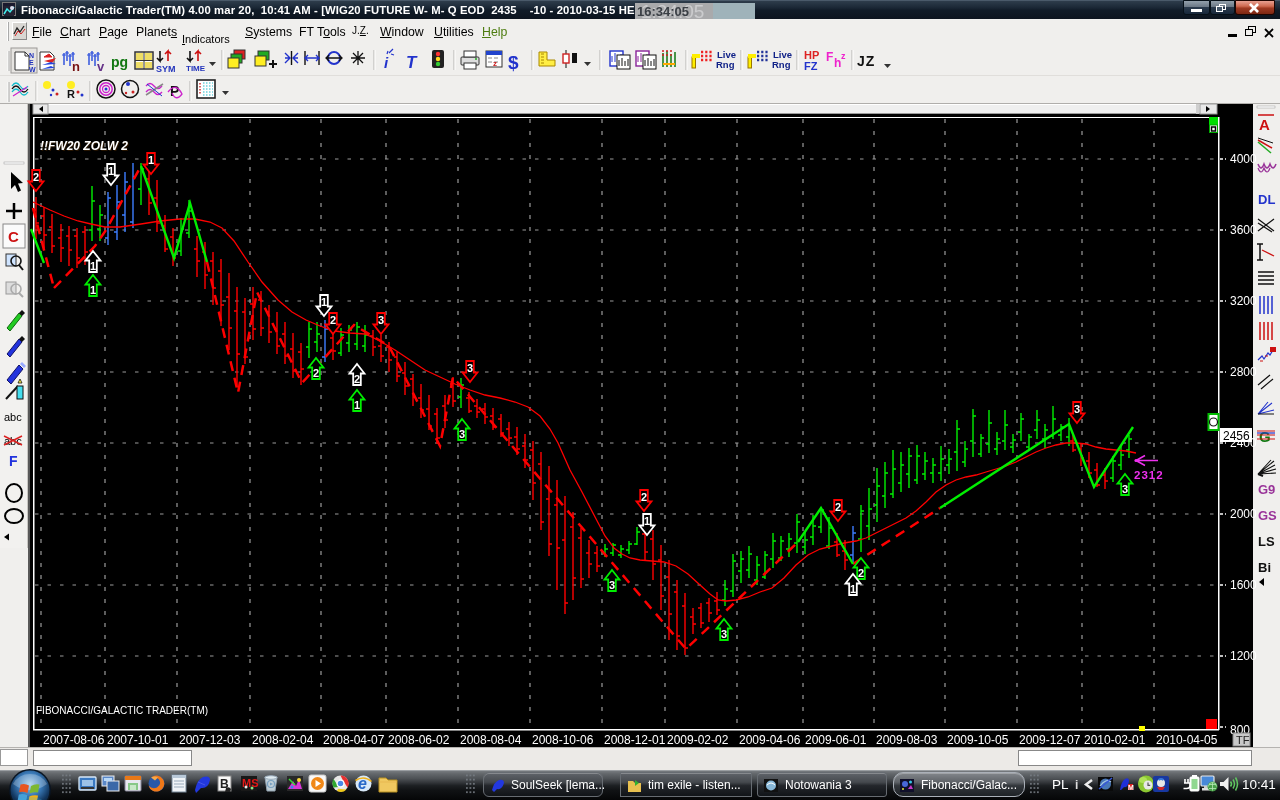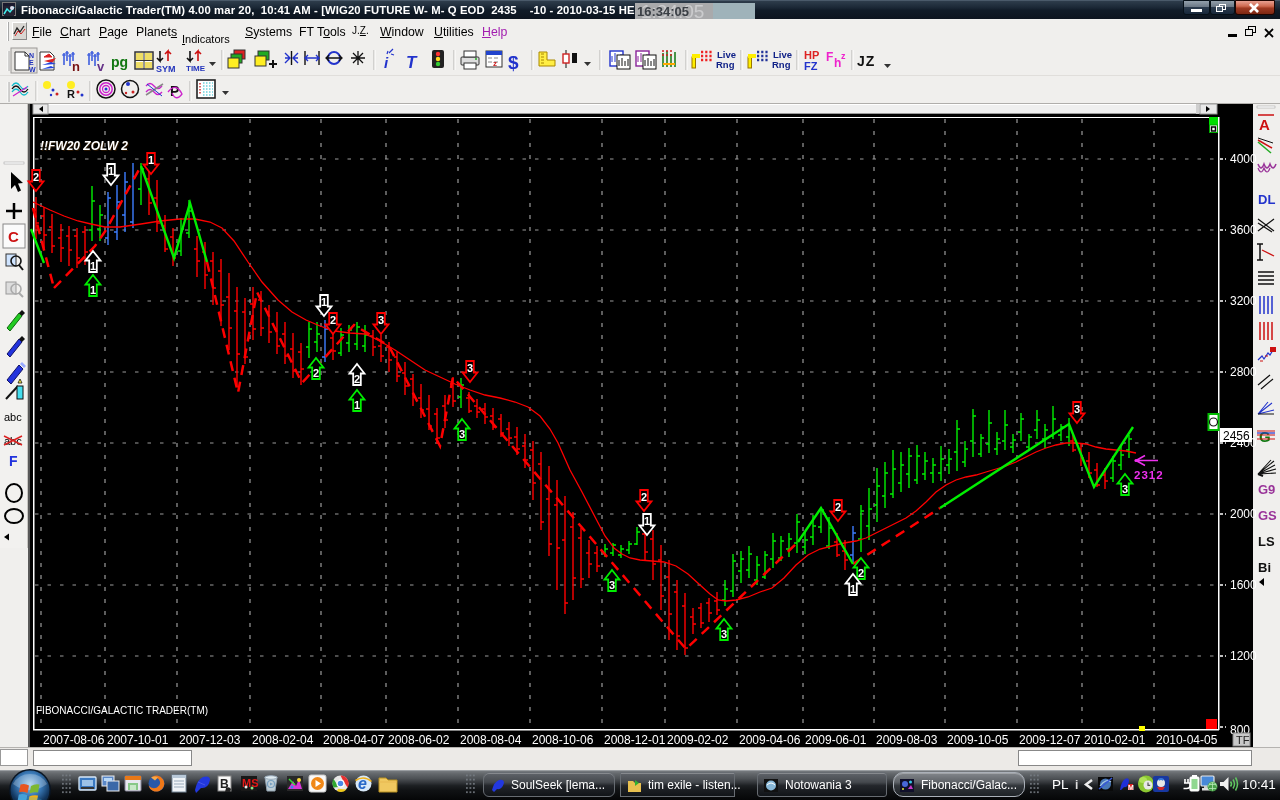--- a/index.html
+++ b/index.html
@@ -44,21 +44,21 @@
     <div class="abs" style="left:32px;top:6px;font-size:12.3px;color:#000"><u>F</u>ile</div>
     <div class="abs" style="left:60px;top:6px;font-size:12.3px;color:#000"><u>C</u>hart</div>
     <div class="abs" style="left:99px;top:6px;font-size:12.3px;color:#000"><u>P</u>age</div>
     <div class="abs" style="left:136px;top:6px;font-size:12.3px;color:#000">Planet<u>s</u></div>
     <div class="abs" style="left:182px;top:14px;font-size:11px;color:#000"><u>I</u>ndicators</div>
     <div class="abs" style="left:245px;top:6px;font-size:12.3px;color:#000"><u>S</u>ystems</div>
     <div class="abs" style="left:299px;top:6px;font-size:12.3px;color:#000">FT T<u>o</u>ols</div>
     <div class="abs" style="left:352px;top:6px;font-size:10px;color:#000">J.<u>Z</u>.</div>
     <div class="abs" style="left:380px;top:6px;font-size:12.3px;color:#000"><u>W</u>indow</div>
     <div class="abs" style="left:434px;top:6px;font-size:12.3px;color:#000"><u>U</u>tilities</div>
-    <div class="abs" style="left:482px;top:6px;font-size:12.3px;color:#a21caf"><u>H</u>elp</div>
+    <div class="abs" style="left:482px;top:6px;font-size:12.3px;color:#4d7c0f"><u>H</u>elp</div>
     <div class="abs" style="left:1228px;top:8px;width:11px;height:9px">
       <div style="margin-top:7px;width:9px;height:2.5px;background:#000"></div>
     </div>
 <div class="abs" style="left:1245px;top:7px;width:12px;height:11px">
   <div class="abs" style="left:3px;top:0;width:8px;height:7px;border:1.5px solid #000;background:#f0efed"></div>
   <div class="abs" style="left:0;top:3px;width:8px;height:7px;border:1.5px solid #000;background:#f0efed"></div>
     </div>
 <div class="abs" style="left:1264px;top:7px"><svg width="12" height="12">
         <path d="M1 1 L9 9 M9 1 L1 9" stroke="#000" stroke-width="1.8"></path>
       </svg></div>
@@ -675,27 +675,27 @@
     <rect x="406.0" y="10.9" width="1.8" height="1.8" fill="#777d84" opacity="0.85"></rect>
     <rect x="409.5" y="10.9" width="1.8" height="1.8" fill="#777d84" opacity="0.85"></rect>
     <rect x="413.0" y="10.9" width="1.8" height="1.8" fill="#777d84" opacity="0.85"></rect>
     <rect x="406.0" y="15.100000000000001" width="1.8" height="1.8" fill="#777d84" opacity="0.85"></rect>
     <rect x="409.5" y="15.100000000000001" width="1.8" height="1.8" fill="#777d84" opacity="0.85"></rect>
     <rect x="413.0" y="15.100000000000001" width="1.8" height="1.8" fill="#777d84" opacity="0.85"></rect>
     <rect x="406.0" y="19.3" width="1.8" height="1.8" fill="#777d84" opacity="0.85"></rect>
     <rect x="409.5" y="19.3" width="1.8" height="1.8" fill="#777d84" opacity="0.85"></rect>
     <rect x="413.0" y="19.3" width="1.8" height="1.8" fill="#777d84" opacity="0.85"></rect>
   </svg>
-<div class="abs" style="left:483px;top:772px;width:132px;height:25px;background:linear-gradient(to bottom,#60646a 0%,#45494e 40%,#23262b 55%,#111418 100%);border:1px solid #676c72;border-radius:6px;box-shadow:inset 0 1px 0 rgba(255,255,255,0.25)">
+<div class="abs" style="left:483px;top:772px;width:120px;height:25px;background:linear-gradient(to bottom,#60646a 0%,#45494e 40%,#23262b 55%,#111418 100%);border:1px solid #676c72;border-radius:6px;box-shadow:inset 0 1px 0 rgba(255,255,255,0.25)">
     <svg class="abs" style="left:5px;top:4px" width="17" height="17">
       <path d="M3 13 q2 -8 7 -10 q5 -1 5 3 q-2 7 -7 6 l-3 3z" fill="#2238e0"></path>
     </svg>
     <div class="abs" style="left:27px;top:5px;font-size:12px;color:#fff;white-space:nowrap">SoulSeek [lema...</div>
   </div>
-<div class="abs" style="left:620px;top:772px;width:115px;height:25px;background:linear-gradient(to bottom,#60646a 0%,#45494e 40%,#23262b 55%,#111418 100%);border:1px solid #676c72;border-radius:0;box-shadow:inset 0 1px 0 rgba(255,255,255,0.25)">
+<div class="abs" style="left:620px;top:772px;width:132px;height:25px;background:linear-gradient(to bottom,#60646a 0%,#45494e 40%,#23262b 55%,#111418 100%);border:1px solid #676c72;border-radius:0;box-shadow:inset 0 1px 0 rgba(255,255,255,0.25)">
     <svg class="abs" style="left:5px;top:4px" width="17" height="17">
       <path d="M2 4 h5 l2 2 h6 v9 h-13z" fill="#e8c050"></path>
       <path d="M9 3 l4 3 -4 3z" fill="#30b030"></path>
     </svg>
     <div class="abs" style="left:27px;top:5px;font-size:12px;color:#fff;white-space:nowrap">tim exile - listen...</div>
   </div>
 <div class="abs" style="left:757px;top:772px;width:130px;height:25px;background:linear-gradient(to bottom,#60646a 0%,#45494e 40%,#23262b 55%,#111418 100%);border:1px solid #676c72;border-radius:3px;box-shadow:inset 0 1px 0 rgba(255,255,255,0.25)">
     <svg class="abs" style="left:5px;top:4px" width="17" height="17">
       <rect x="1" y="2" width="14" height="13" fill="#111"></rect>
       <circle cx="8" cy="8.5" r="5" fill="#88b8d8"></circle>

